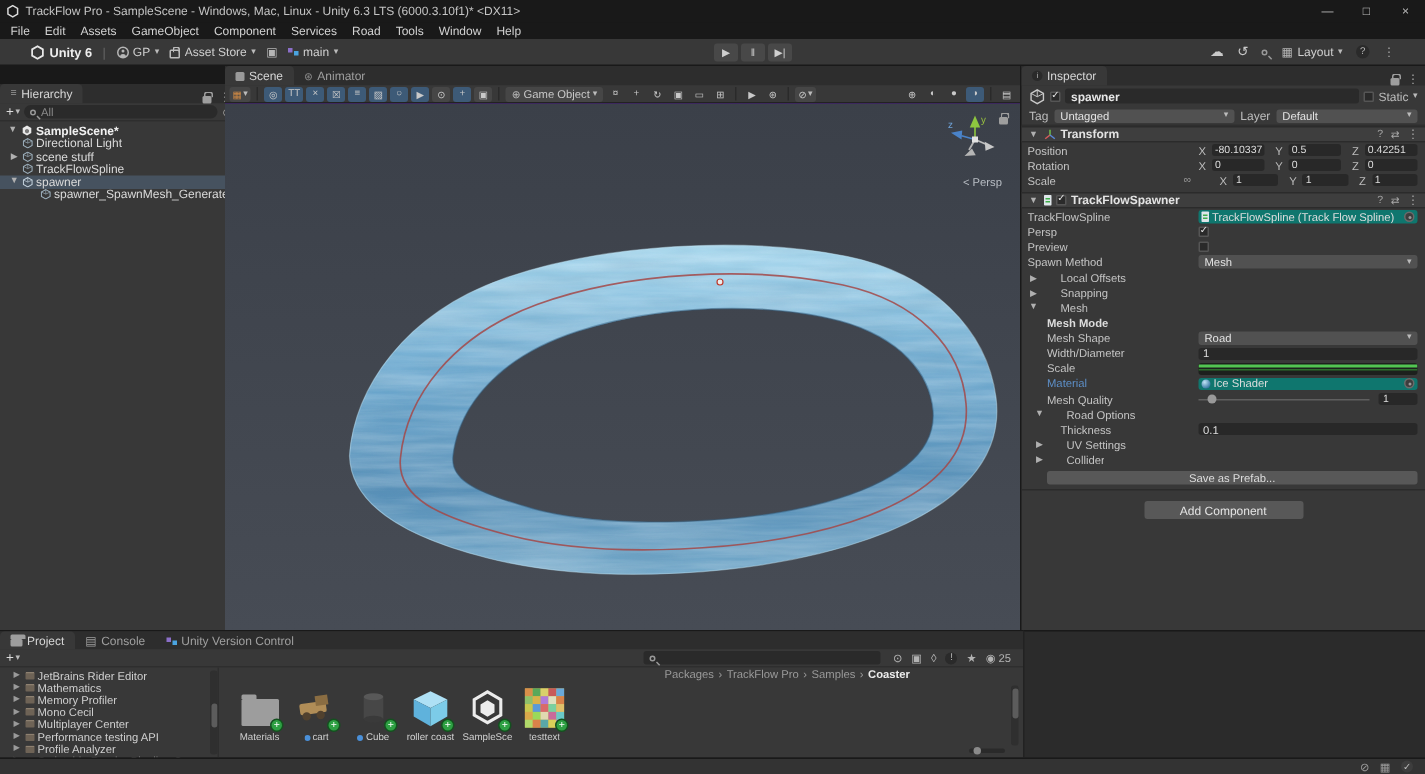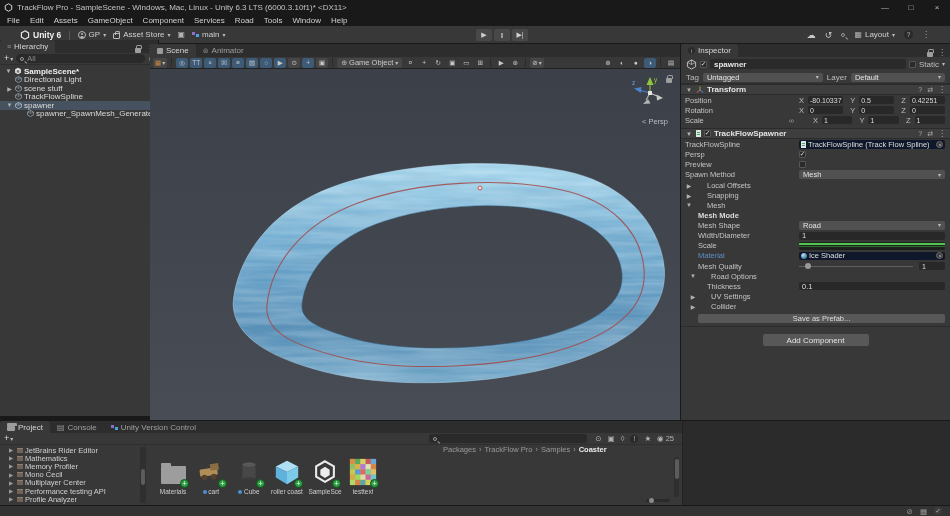--- a/index.html
+++ b/index.html
@@ -33,21 +33,21 @@
 .magico::after{content:"";position:absolute;left:3.6px;top:3.6px;width:3px;height:1.2px;background:#999;transform:rotate(45deg);transform-origin:0 0}
 
 .tabbar{height:13px;background:#2d2d2d;display:flex;align-items:flex-end}
 .tab{height:13px;display:flex;align-items:center;gap:3px;padding:0 7px;font-size:8px;color:#9f9f9f}
 .tab.active{background:#383838;border-radius:3px 3px 0 0;color:#d6d6d6}
 .bar-ics{margin-left:auto;display:flex;align-items:center;gap:5px;padding-right:4px;color:#a9a9a9;font-size:8px}
 .lockico{width:6px;height:5px;background:#9e9e9e;border-radius:1px;position:relative;margin-top:3px}
 .lockico::before{content:"";position:absolute;left:1px;top:-3px;width:4px;height:3px;border:1px solid #9e9e9e;border-bottom:none;border-radius:2px 2px 0 0}
 .kebab{color:#a9a9a9;font-size:8px;letter-spacing:0}
 
-#hierarchy{position:absolute;left:0;top:40px;width:159px;height:376px;background:#383838;border-right:1px solid #191919}
+#hierarchy{position:absolute;left:0;top:56px;width:159px;height:376px;background:#383838;border-right:1px solid #191919}
 .panel-tools{height:12px;display:flex;align-items:center;gap:3px;padding:0 4px;background:#383838;border-bottom:1px solid #2e2e2e}
 .plus{display:flex;align-items:center;gap:1px;color:#ddd;font-size:9px;line-height:1}
 .searchbox{flex:1;height:9px;background:#2a2a2a;border-radius:5px;display:flex;align-items:center;gap:3px;padding:0 4px;color:#8a8a8a;font-size:7.5px;min-width:0}
 .htree{padding-top:2px}
 .hrow{height:8.5px;display:flex;align-items:center;padding-left:5px;font-size:8px;color:#dadada;white-space:nowrap;gap:2px}
 .hrow.sel{background:#46525f}
 .hrow .tw{width:7px;color:#b0b0b0;font-size:6px;flex:none;text-align:center}
 .hrow.bold{font-weight:bold;color:#f0f0f0}
 .hrow .rowkebab{margin-left:auto;padding-right:3px;color:#9a9a9a;font-size:7px}
 .ind1{padding-left:15px}.ind2{padding-left:27px}
@@ -70,21 +70,21 @@
 .tagrow{height:13px;display:flex;align-items:center;padding:0 5px;gap:4px;border-bottom:1px solid #2e2e2e}
 .minilab{color:#bdbdbd;font-size:8px;flex:none}
 .dd{background:#515151;border-radius:2px;height:9px;display:flex;align-items:center;padding:0 4px;color:#e3e3e3;font-size:7.5px;position:relative;min-width:0;gap:2px}
 .dd .ddtext{flex:1;overflow:hidden;white-space:nowrap}
 .chead{height:11px;background:#3e3e3e;border-top:1px solid #2b2b2b;border-bottom:1px solid #2b2b2b;display:flex;align-items:center;gap:3px;padding:0 4px;font-weight:bold;font-size:8px;color:#e3e3e3}
 .chead .ric{margin-left:auto;display:flex;gap:5px;color:#a9a9a9;font-weight:normal;font-size:7px;align-items:center}
 .irow{display:flex;align-items:center;height:10px;padding:0 5px 0 4px;gap:14px}
 .ilabel{width:100px;flex:none;color:#c4c4c4;font-size:7.5px;overflow:hidden;white-space:nowrap}
 .ifield{flex:1;display:flex;align-items:center;min-width:0;gap:2px}
 .tfield{background:#282828;border-radius:2px;height:8px;flex:1;display:flex;align-items:center;padding:0 3px;color:#dedede;font-size:7.5px;min-width:0;overflow:hidden;white-space:nowrap}
-.objfield{background:#0f172a;border-radius:2px;height:8.5px;flex:1;display:flex;align-items:center;padding:0 2px;gap:2px;color:#dedede;font-size:7.5px;min-width:0;overflow:hidden;white-space:nowrap}
+.objfield{background:#0f766e;border-radius:2px;height:8.5px;flex:1;display:flex;align-items:center;padding:0 2px;gap:2px;color:#dedede;font-size:7.5px;min-width:0;overflow:hidden;white-space:nowrap}
 .picker{margin-left:auto;width:7px;height:7px;border-radius:50%;background:#3d3d3d;border:1px solid #6b6b6b;position:relative;flex:none}
 .picker::after{content:"";position:absolute;left:2px;top:2px;width:2px;height:2px;border-radius:50%;background:#9a9a9a}
 .ax{color:#bdbdbd;margin:0 2px 0 5px;font-size:7.5px;flex:none}
 .ax:first-child{margin-left:0}
 .axf{flex:1;background:#282828;border-radius:2px;height:8px;padding:0 2px;display:flex;align-items:center;font-size:7px;color:#dedede;overflow:hidden;min-width:0}
 .fold{color:#b0b0b0;font-size:6px;width:8px;flex:none;text-align:center}
 .lbl-ind1{padding-left:13px}
 .lbl-ind2{padding-left:22px}
 .foldrow1{padding-left:8px}
 .bluelab{color:#5d8fc8}

